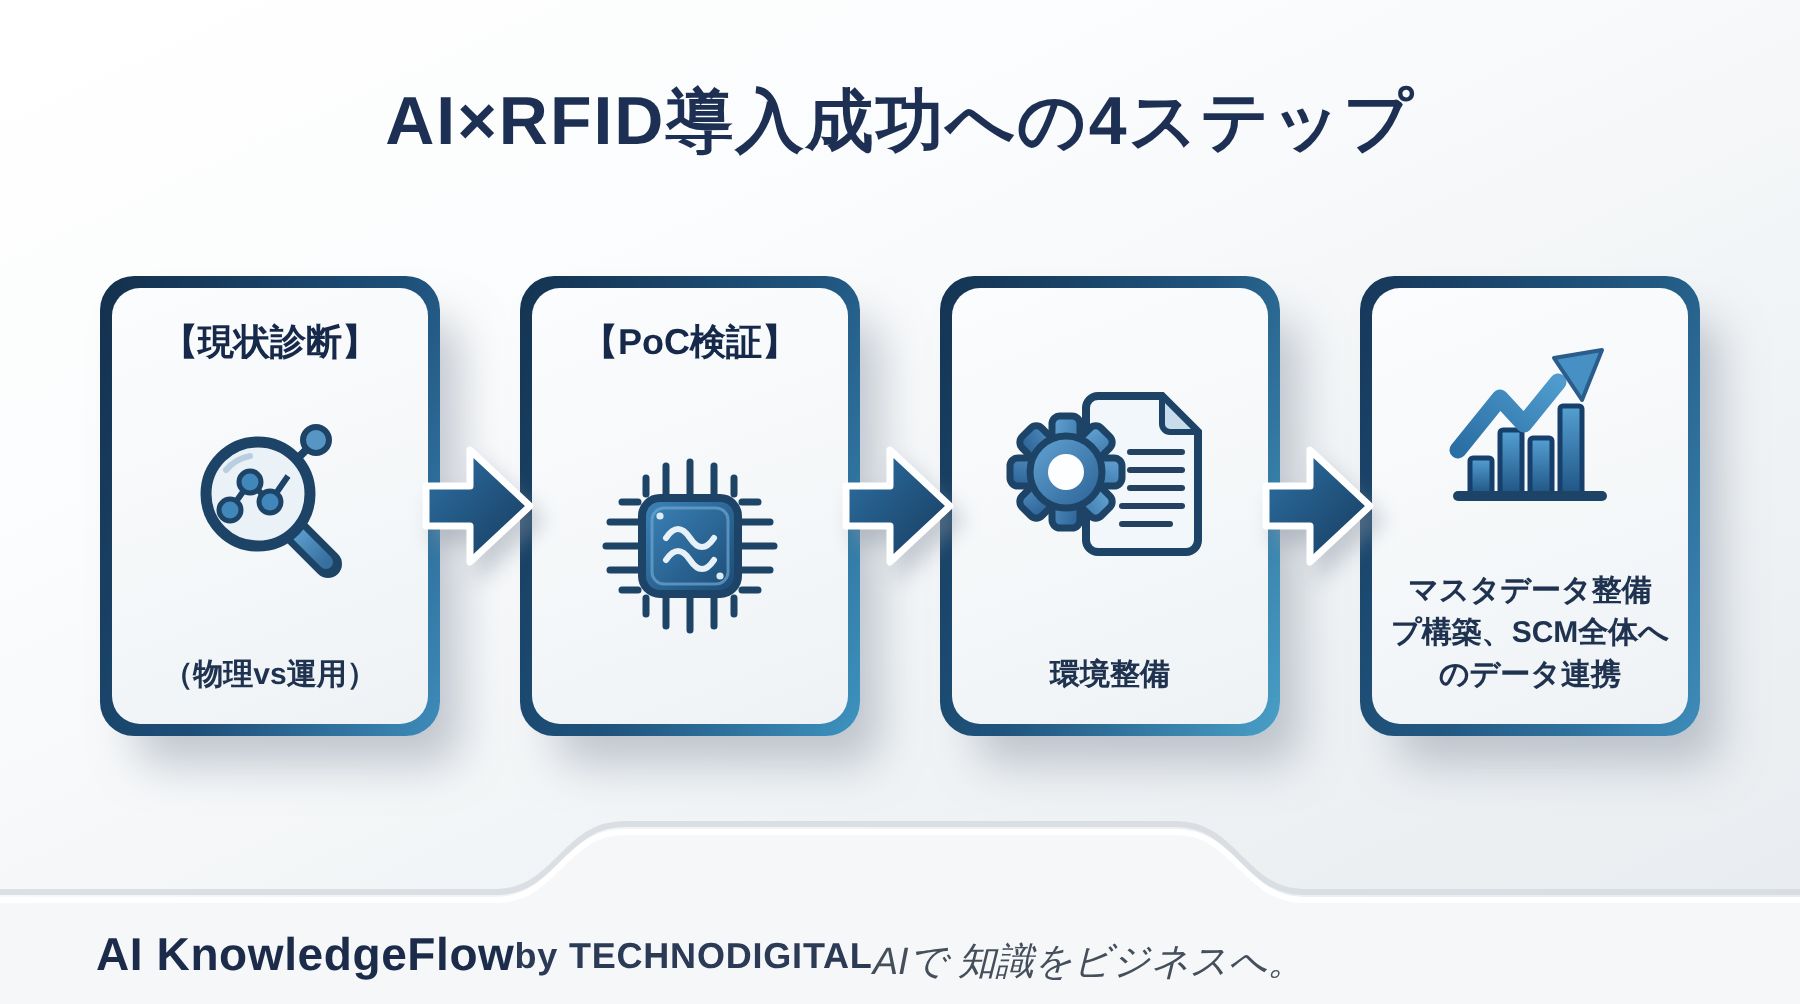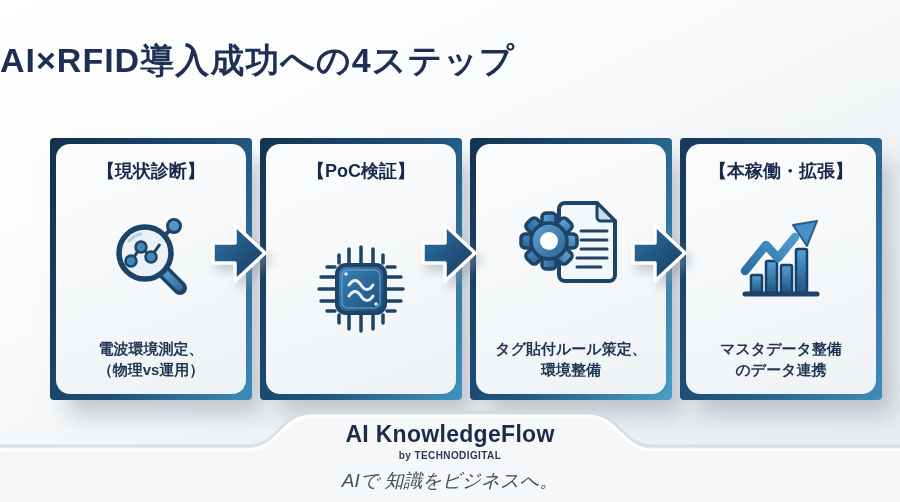--- a/index.html
+++ b/index.html
@@ -5,28 +5,29 @@
   html,body{margin:0;padding:0;}
   .canvas{
     position:relative;
     width:900px;height:502px;
     overflow:hidden;
     font-family:"Liberation Sans","DejaVu Sans",sans-serif;
     background:linear-gradient(155deg,#ffffff 0%,#fbfcfd 30%,#f1f4f6 62%,#e7ebef 100%);
   }
   .title{
     position:absolute;top:38px;left:0;right:0;
+    text-align:center;
     font-size:34px;font-weight:bold;
     color:#1d3053;
     letter-spacing:1px;
   }
   .card{
     position:absolute;top:138px;width:170px;height:230px;
-    border-radius:4px;
-    padding:16px;
+    border-radius:17px;
+    padding:0;
     background:linear-gradient(115deg,#14304d 0%,#1d4e78 55%,#3e8cba 100%);
     box-shadow:14px 18px 22px -4px rgba(140,150,163,.50);
   }
   .card.c2{background:linear-gradient(115deg,#143351 0%,#1f547e 55%,#3e94c0 100%);}
   .card.c3{background:linear-gradient(115deg,#143351 0%,#1f547e 50%,#49a0c8 100%);}
   .card.c4{background:linear-gradient(115deg,#16375a 0%,#225a84 55%,#3e8cba 100%);}
   .card-inner{
     position:absolute;inset:6px;
     border-radius:14px;
     background:linear-gradient(160deg,#fbfcfd 0%,#f3f6f8 70%,#eef2f5 100%);
@@ -47,24 +48,24 @@
     line-height:21px;
     white-space:nowrap;
   }
   .flow-arrow{
     position:absolute;top:215px;width:58px;height:76px;
     filter:drop-shadow(5px 7px 5px rgba(140,150,163,.45));
   }
   .footer-shape{position:absolute;left:0;bottom:0;width:900px;height:110px;}
   .footer-text{
     position:absolute;left:0;right:0;bottom:8px;
-    display:flex;flex-direction:column;align-items:center;
+    display:flex;flex-direction:row;align-items:center;padding-left:48px;
   }
   .footer-logo{font-size:23px;font-weight:bold;color:#1b2b49;letter-spacing:.3px;}
-  .footer-byline{margin-top:2px;font-size:10px;font-weight:bold;color:#2b3a55;letter-spacing:.4px;}
+  .footer-byline{margin-top:2px;font-size:18px;font-weight:bold;color:#2b3a55;letter-spacing:.4px;}
   .footer-tagline{margin-top:7px;font-size:19px;color:#454f5c;font-style:italic;}
 </style>
 </head>
 <body>
 
 <div class="canvas">
 
   <div class="title">AI×RFID導入成功への4ステップ</div>
 
   <div class="card c1" style="left:50px">
@@ -84,21 +85,20 @@
           <line x1="62" y1="60" x2="76" y2="74" stroke="url(#mgHandle)" stroke-width="7" stroke-linecap="round"></line>
           <circle cx="42" cy="40" r="26" fill="#eaf2f8" stroke="#1d4466" stroke-width="5.5"></circle>
           <path d="M26,28 a21,21 0 0 1 12,-7" fill="none" stroke="#b9cfe0" stroke-width="3" stroke-linecap="round"></path>
           <polyline points="28,48 38,34 48,44 57,31" fill="none" stroke="#1d4466" stroke-width="3"></polyline>
           <circle cx="28" cy="48" r="5.5" fill="#4187ba" stroke="#1d4466" stroke-width="2.5"></circle>
           <circle cx="38" cy="34" r="5.5" fill="#4187ba" stroke="#1d4466" stroke-width="2.5"></circle>
           <circle cx="48" cy="44" r="5.5" fill="#4187ba" stroke="#1d4466" stroke-width="2.5"></circle>
         </svg>
       </div>
       <div class="card-body">
-        <div>電波環境測定、</div>
         <div>（物理vs運用）</div>
       </div>
     </div>
   </div>
 
   <div class="card c2" style="left:260px">
     <div class="card-inner">
       <div class="card-heading">【PoC検証】</div>
       <div class="card-icon">
         <svg width="96" height="96" viewBox="0 0 96 96">
@@ -160,29 +160,27 @@
               <rect x="-7" y="-28" width="14" height="56" rx="4" transform="rotate(45)"></rect>
               <rect x="-7" y="-28" width="14" height="56" rx="4" transform="rotate(90)"></rect>
               <rect x="-7" y="-28" width="14" height="56" rx="4" transform="rotate(135)"></rect>
               <circle cx="0" cy="0" r="18"></circle>
             </g>
             <circle cx="0" cy="0" r="9" fill="#fdfeff"></circle>
           </g>
         </svg>
       </div>
       <div class="card-body">
-        <div>タグ貼付ルール策定、</div>
         <div>環境整備</div>
       </div>
     </div>
   </div>
 
   <div class="card c4" style="left:680px">
     <div class="card-inner">
-      <div class="card-heading">【本稼働・拡張】</div>
       <div class="card-icon">
         <svg width="96" height="96" viewBox="0 0 96 96">
           <defs>
             <linearGradient id="barG" x1="0" y1="0" x2="0" y2="1">
               <stop offset="0" stop-color="#55a0d2"></stop>
                 <stop offset="1" stop-color="#1f5585"></stop>
             </linearGradient>
             <linearGradient id="arrG" x1="0" y1="1" x2="1" y2="0">
               <stop offset="0" stop-color="#2a6ea3"></stop>
                 <stop offset="1" stop-color="#4f9bce"></stop>
@@ -194,20 +192,21 @@
             <rect x="48" y="52" width="11" height="28" rx="1.5"></rect>
             <rect x="63" y="36" width="11" height="44" rx="1.5"></rect>
           </g>
           <line x1="12" y1="81" x2="84" y2="81" stroke="#1d4466" stroke-width="5" stroke-linecap="round"></line>
           <polyline points="12,58 33,32 45,45 62,24" fill="none" stroke="url(#arrG)" stroke-width="8.5" stroke-linecap="round" stroke-linejoin="round"></polyline>
           <polygon points="60,12 84,8 74,33" fill="#4690c4" stroke="#2a5d8c" stroke-width="2" stroke-linejoin="round"></polygon>
         </svg>
       </div>
       <div class="card-body">
         <div>マスタデータ整備</div>
+        <div>プ構築、SCM全体へ</div>
         <div>のデータ連携</div>
       </div>
     </div>
   </div>
 
   <svg class="flow-arrow" style="left:211px" viewBox="0 0 58 76">
     <defs>
         <linearGradient id="fa1" x1="0" y1="0" x2="1" y2="1">
       <stop offset="0" stop-color="#2e72a6"></stop>
           <stop offset="1" stop-color="#163a5c"></stop>

